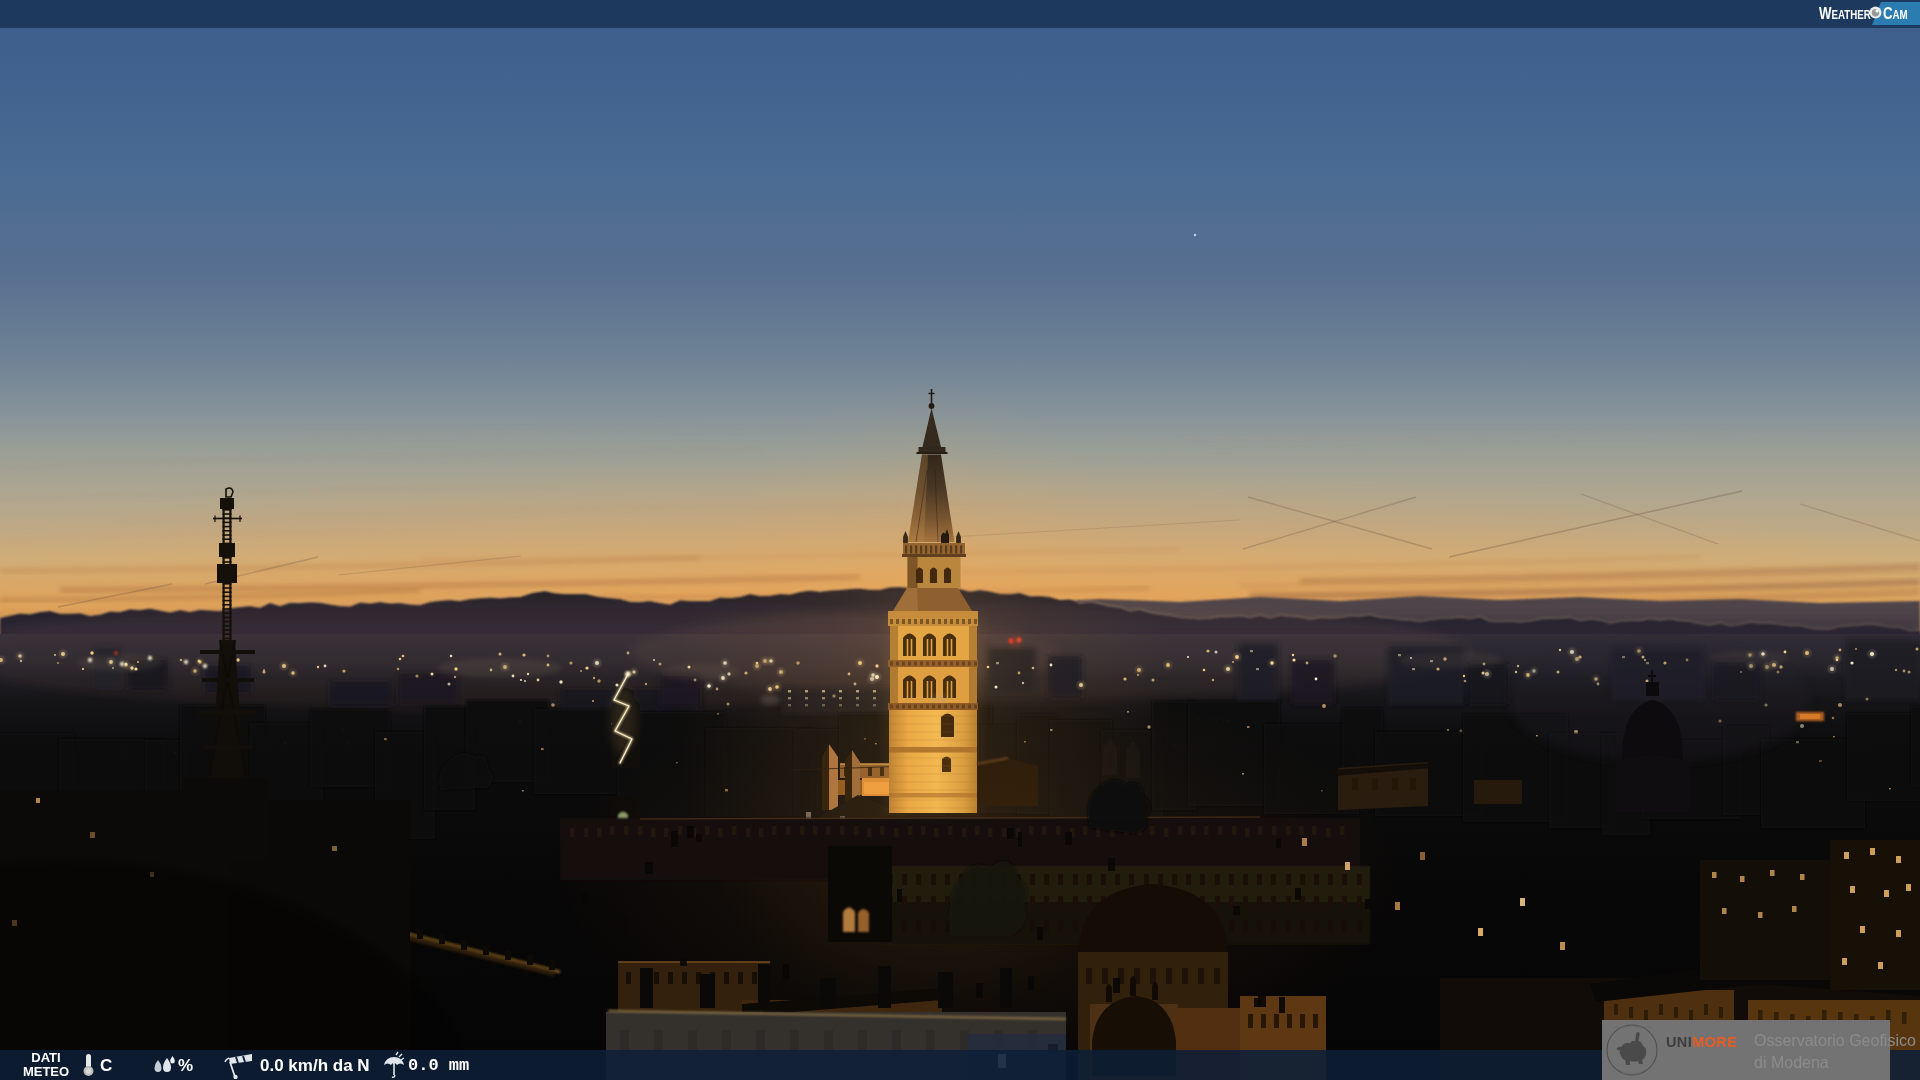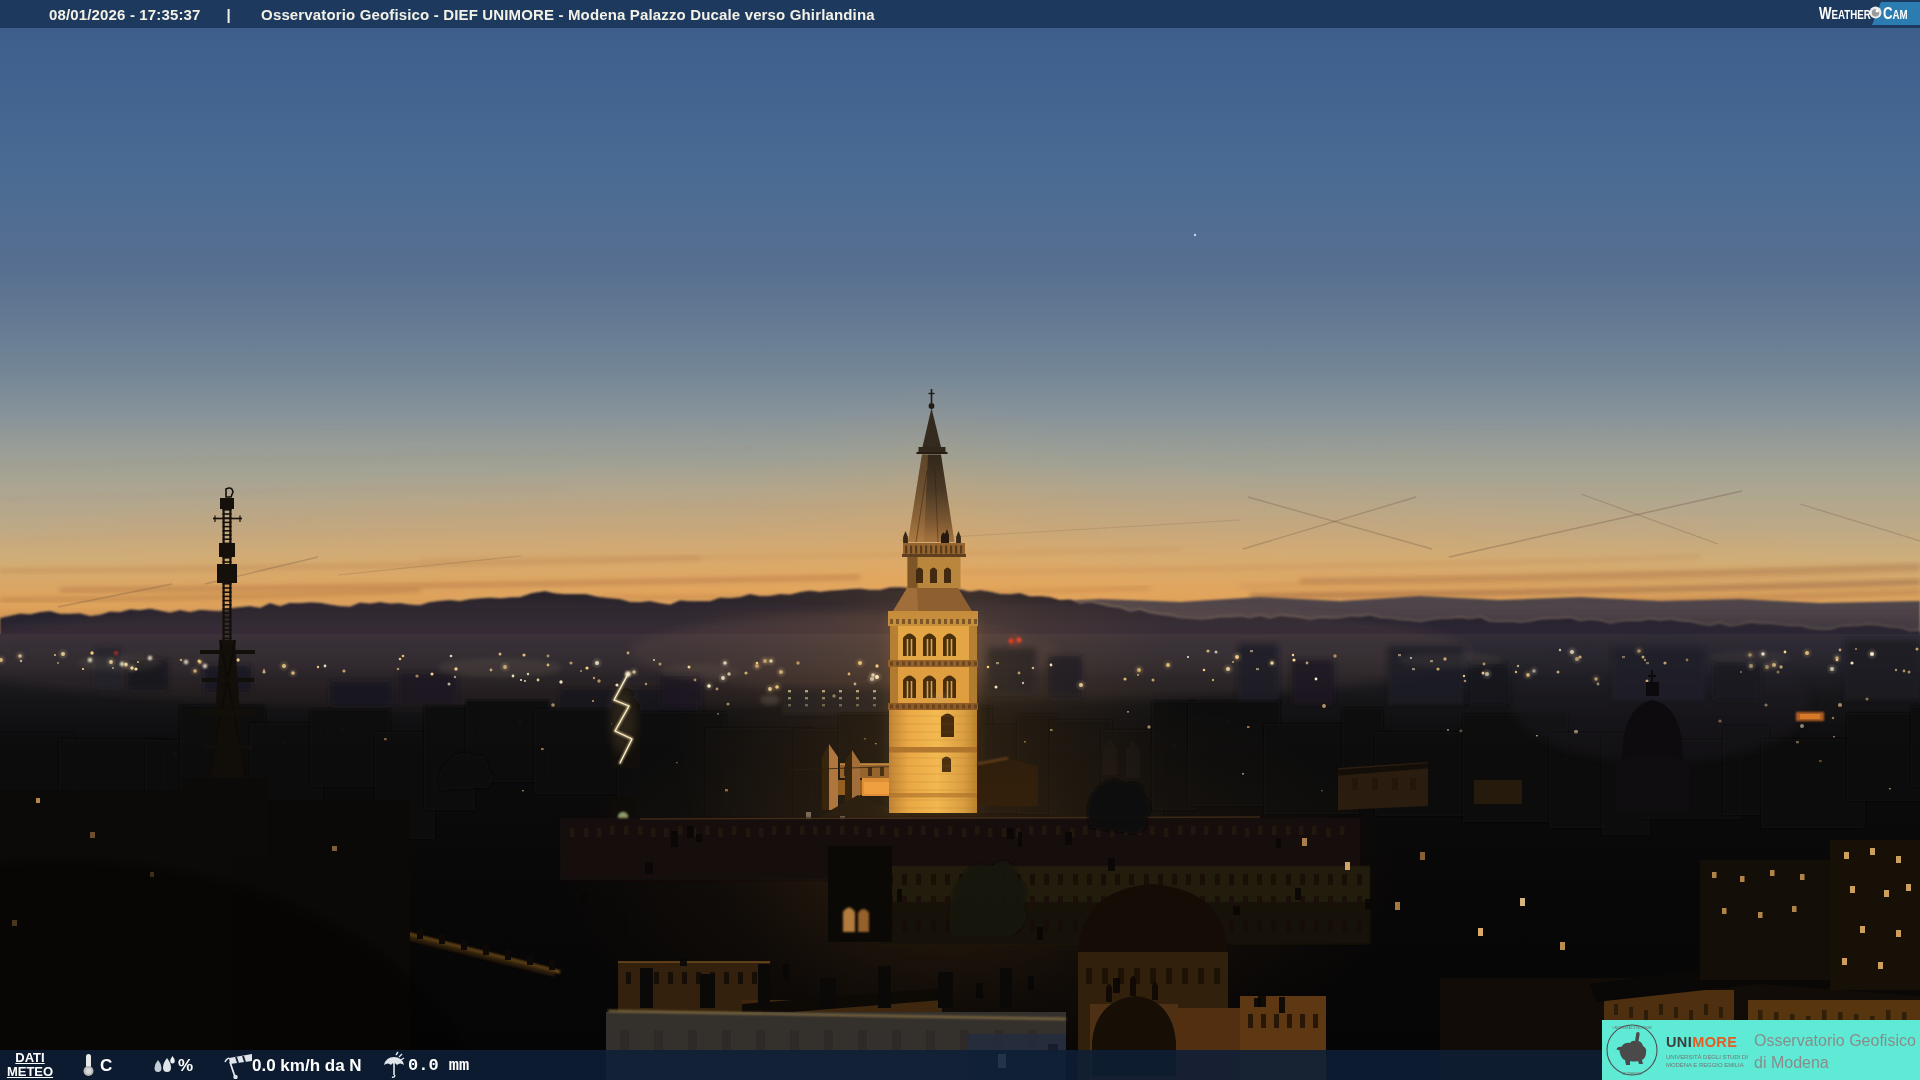--- a/index.html
+++ b/index.html
@@ -1,22 +1,22 @@
 <!DOCTYPE html>
 <html><head><meta charset="utf-8">
 <style>
 html,body{margin:0;padding:0;width:1920px;height:1080px;overflow:hidden;background:#000;font-family:"Liberation Sans",sans-serif;}
 #stage{position:relative;width:1920px;height:1080px;}
 #scene{position:absolute;left:0;top:0;}
 .topbar{position:absolute;left:0;top:0;width:1920px;height:28px;background:#1d3a5e;}
 .toptext{position:absolute;left:49px;top:0;height:28px;line-height:29px;color:#f3f1e6;font-size:15px;font-weight:bold;letter-spacing:0.15px;white-space:pre;}
 .botbar{position:absolute;left:0;top:1050px;width:1920px;height:30px;background:rgba(14,31,55,0.88);}
-.dati{position:absolute;left:0px;top:1051px;width:60px;text-align:center;color:#fff;font-size:13px;font-weight:bold;line-height:14px;text-decoration:underline;}
+.dati{position:absolute;left:16px;top:1051px;width:60px;text-align:center;color:#fff;font-size:13px;font-weight:bold;line-height:14px;}
 .meteoitem{position:absolute;top:1050px;height:30px;line-height:31px;color:#fff;font-size:17px;font-weight:bold;}
-.ubox{position:absolute;left:1602px;top:1020px;width:318px;height:60px;background:#5eead4;}
+.ubox{position:absolute;left:1602px;top:1020px;width:288px;height:60px;background:#737373;}
 </style></head>
 <body>
 <div id="stage">
 <svg id="scene" width="1920" height="1080" viewBox="0 0 1920 1080">
       <defs>
 <linearGradient id="sky" x1="0" y1="0" x2="0" y2="1">
  <stop offset="0" stop-color="#3c5d8b"></stop>
  <stop offset="0.069" stop-color="#41628e"></stop>
  <stop offset="0.159" stop-color="#4a6b93"></stop>
  <stop offset="0.25" stop-color="#576f90"></stop>
@@ -1061,21 +1061,20 @@
       <line x1="220" y1="640" x2="246" y2="776" stroke="#0e0b07" stroke-width="2"></line>
       <line x1="235" y1="640" x2="209" y2="776" stroke="#0e0b07" stroke-width="2"></line>
       <rect x="200" y="650" width="55" height="4" fill="#120e09"></rect>
       <rect x="202" y="678" width="52" height="4" fill="#120e09"></rect>
       <rect x="198" y="710" width="58" height="5" fill="#120e09"></rect>
       <rect x="204" y="745" width="48" height="4" fill="#120e09"></rect>
       <rect x="182" y="778" width="86" height="80" fill="#0c0a08"></rect>
     </svg>
 
 <div class="topbar"></div>
-<div class="toptext">08/01/2026 - 17:35:37&nbsp;&nbsp;&nbsp;&nbsp;&nbsp;&nbsp;|&nbsp;&nbsp;&nbsp;&nbsp;&nbsp;&nbsp;&nbsp;Osservatorio Geofisico - DIEF UNIMORE - Modena Palazzo Ducale verso Ghirlandina</div>
 
 <svg style="position:absolute;right:0;top:0" width="104" height="28" viewBox="0 0 104 28">
  <path d="M65 2 L104 2 L104 25 L56 25 Z" fill="#2b7cb0"></path>
  <text transform="translate(3,19) scale(0.78 1)" font-family="Liberation Sans,sans-serif" font-weight="bold" font-size="17" fill="#fff">W<tspan font-size="12.5">EATHER</tspan></text>
  <circle cx="59.5" cy="12.5" r="6" fill="#ececec"></circle>
  <circle cx="59.5" cy="12.8" r="3.7" fill="#9a9a9a"></circle>
  <circle cx="61.2" cy="10.8" r="1.7" fill="#fff"></circle>
  <text transform="translate(67,19) scale(0.78 1)" font-family="Liberation Sans,sans-serif" font-weight="bold" font-size="17" fill="#fff">C<tspan font-size="12.5">AM</tspan></text>
 </svg>
 
@@ -1093,21 +1092,21 @@
  <path d="M24.5 3 Q26.8 6 26.8 8 Q26.8 10.5 24.5 10.5 Q22.2 10.5 22.2 8 Q22.2 6 24.5 3" fill="#eef1f4"></path>
 </svg>
 <div class="meteoitem" style="left:178px;">%</div>
 <svg style="position:absolute;left:222px;top:1051px" width="34" height="28" viewBox="0 0 34 28">
  <path d="M7 7 L30 3 L30 10 L8 13 Z" fill="#dfe5ea"></path>
  <path d="M14 6 L16 12 M21 5 L23 11" stroke="#16263c" stroke-width="2"></path>
  <path d="M8 11 L13 26" stroke="#dfe5ea" stroke-width="1.8"></path>
  <circle cx="13.5" cy="26" r="2.2" fill="#dfe5ea"></circle>
  <path d="M7 7 Q4 8 3 11" stroke="#dfe5ea" stroke-width="1.6" fill="none"></path>
 </svg>
-<div class="meteoitem" style="left:252px;">0.0 km/h da N</div>
+<div class="meteoitem" style="left:260px;">0.0 km/h da N</div>
 <svg style="position:absolute;left:382px;top:1051px" width="24" height="28" viewBox="0 0 24 28">
  <path d="M2 14 Q4 6 12 6 Q20 6 22 14 Q18 11 15 14 Q13 11 12 13 Q11 11 9 14 Q6 11 2 14" fill="#dfe5ea"></path>
  <rect x="11.2" y="12" width="1.6" height="12" fill="#dfe5ea"></rect>
  <path d="M12.8 24 Q12.8 27 10 26" stroke="#dfe5ea" stroke-width="1.5" fill="none"></path>
  <path d="M14 4 L16 1 M17 6 L20 3 M19 9 L22 7" stroke="#dfe5ea" stroke-width="1.4"></path>
 </svg>
 <div class="meteoitem" style="left:408px;font-family:Liberation Mono, monospace;">0.0 mm</div>
 
 <div class="ubox">
  <svg width="318" height="60" viewBox="0 0 318 60">

